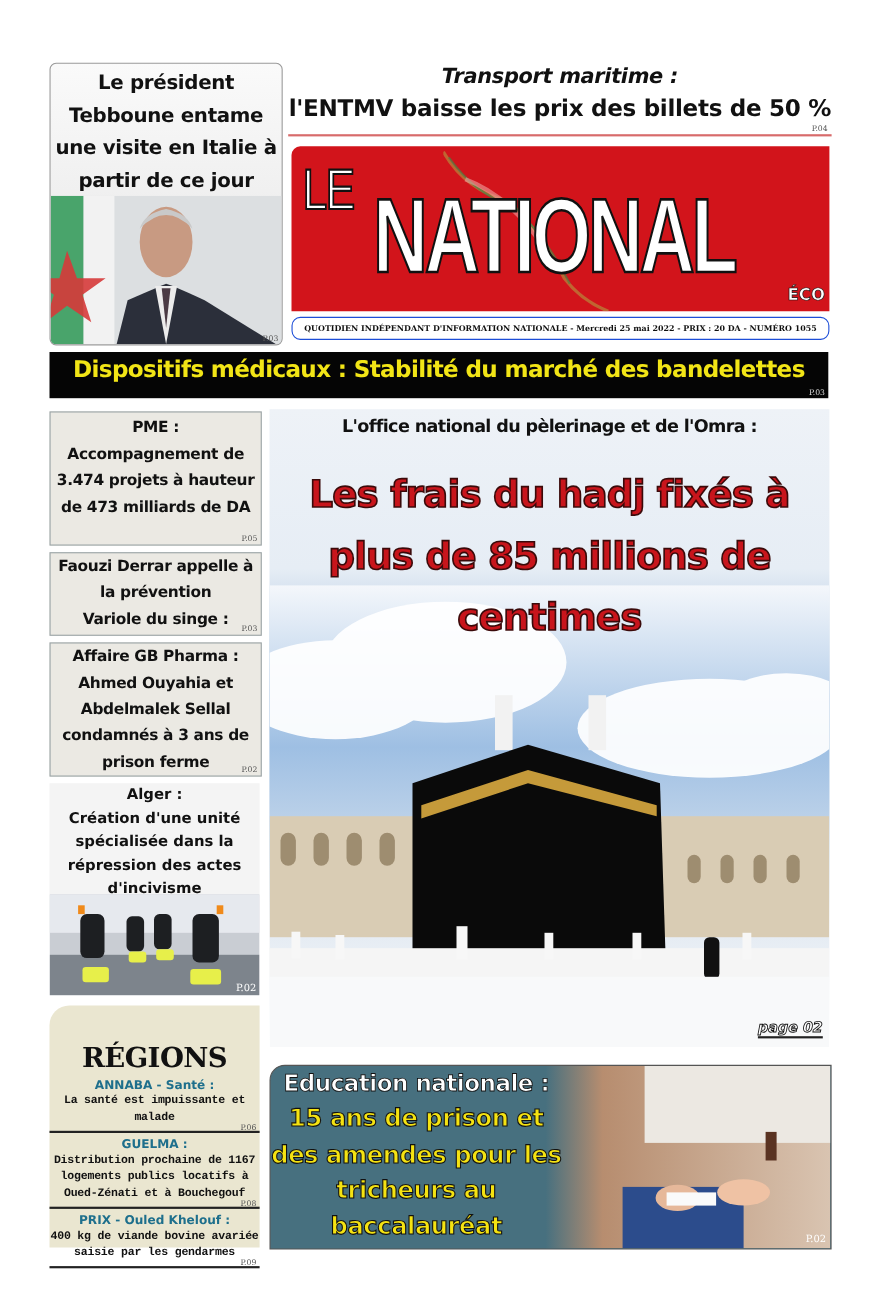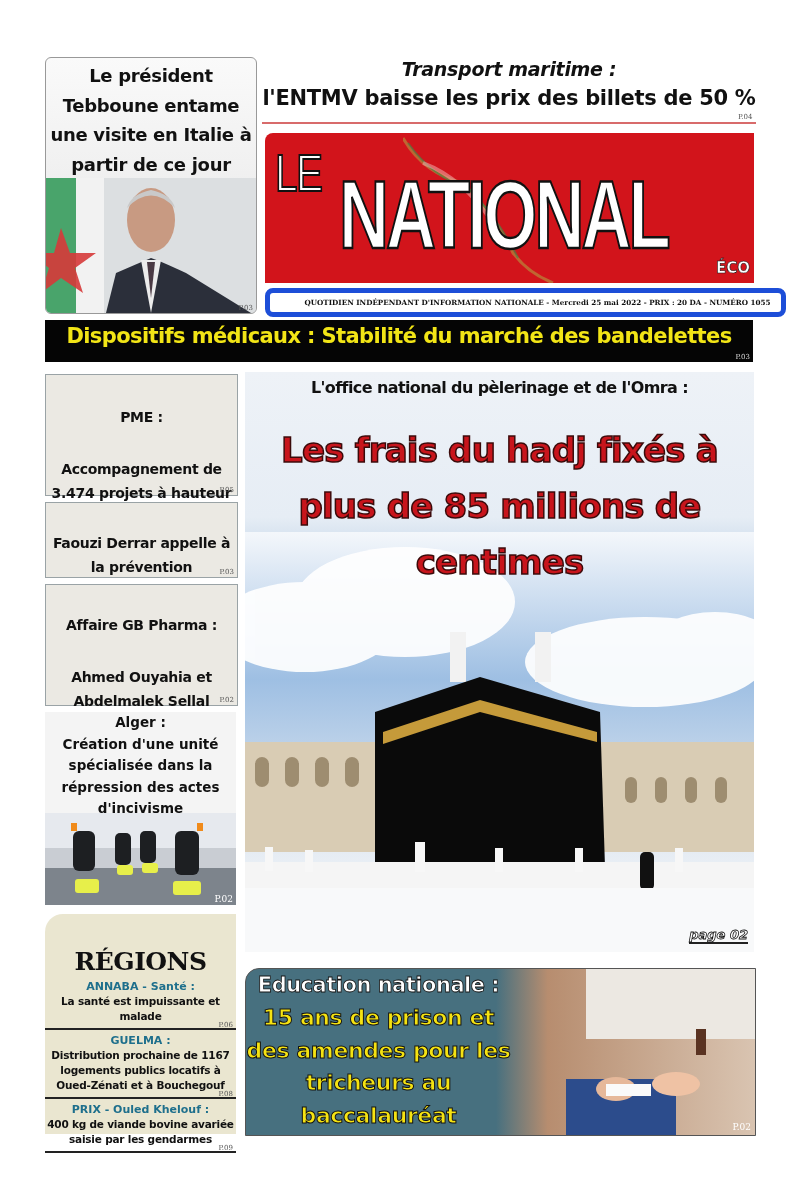--- a/index.html
+++ b/index.html
@@ -25,43 +25,43 @@
   
   #masthead { left:265px; top:133px; width:489px; height:150px; background:#d2141b; border-radius:8px 0 0 0; overflow:hidden; }
   #masthead .le { position:absolute; left:10px; top:10px; font-size:52px; font-family:"Liberation Sans", sans-serif; color:#fff;
                   -webkit-text-stroke:2px #111; letter-spacing:-2px; transform:scaleX(0.78); transform-origin:left; }
   #masthead .nat { position:absolute; left:74px; top:34px; font-size:96px; font-weight:bold; font-family:"Liberation Sans", sans-serif;
                    color:#fff; -webkit-text-stroke:2.5px #111; letter-spacing:-4px; transform:scaleX(0.72); transform-origin:left; line-height:1; }
   #masthead .eco { position:absolute; right:4px; bottom:6px; font-size:15px; font-weight:bold; color:#fff; -webkit-text-stroke:0.6px #111; }
   #masthead .feather { position:absolute; left:138px; top:0; width:160px; height:150px; }
 
   
-  #infoband { left:265px; top:288px; width:487px; height:19px; border:5px solid #1d4ed8; border-radius:8px; text-align:center;
-              font-family:"DejaVu Serif", serif; font-size:7.2px; line-height:19px; color:#111; font-weight:bold; white-space:nowrap;padding-left:24px; }
+  #infoband { left:265px; top:288px; width:487px; height:19px; border:1px solid #1d4ed8; border-radius:8px; text-align:center;
+              font-family:"DejaVu Serif", serif; font-size:7.2px; line-height:19px; color:#111; font-weight:bold; white-space:nowrap; }
 
   
   #banner { left:45px; top:320px; width:708px; height:42px; background:#050505; }
   #banner .txt { position:absolute; left:0; right:0; top:4px; text-align:center; color:#f2e516; font-size:21px; font-weight:bold; letter-spacing:-0.6px; }
 
   
   .side-box { position:absolute; left:45px; width:191px; background:#ebe9e3; border:1px solid #9aa3a6; text-align:center; color:#111; }
-  .side-box .t { font-size:14px; font-weight:bold; line-height:24px; letter-spacing:-0.3px;margin-top:28px; }
+  .side-box .t { font-size:14px; font-weight:bold; line-height:24px; letter-spacing:-0.3px; }
   #pme { top:374px; height:118px; padding-top:2px; }
   #variole { top:502px; height:74px; }
   #gbpharma { top:584px; height:120px; }
   #alger { left:45px; top:712px; width:191px; height:193px; position:absolute; background:#f4f4f4; overflow:hidden; text-align:center; }
   #alger .t { font-size:13.5px; font-weight:bold; line-height:21.5px; color:#111; position:relative; z-index:2; }
   #alger .photo { position:absolute; left:0; right:0; bottom:0; height:92px; }
 
   
   #regions { left:45px; top:914px; width:191px; height:220px; background:#eae6d0; border-radius:18px 0 0 0; text-align:center; }
   #regions .head { font-family:"DejaVu Serif", serif; font-size:25px; font-weight:bold; color:#111; line-height:34px; letter-spacing:-0.5px;margin-top:31px; }
   .reg-item { position:relative; padding-bottom:4px; border-bottom:2px solid #222; }
   .reg-item .place { color:#1e6f8c; font-size:11px; font-weight:bold; line-height:15px; }
-  .reg-item .txt { font-size:10.5px; font-weight:bold; color:#111; line-height:15px; letter-spacing:-0.2px; }
+  .reg-item .txt { font-size:10.5px; font-weight:bold; color:#111; line-height:15px; letter-spacing:-0.2px;font-family:Liberation Mono, monospace; }
   .reg-item .pref { bottom:-1px; }
 
   
   #main { left:245px; top:372px; width:509px; height:580px; overflow:hidden;
           background:linear-gradient(#eef2f7 0%, #e6edf5 25%, #8fb1d6 45%, #a8c4e2 60%, #eef0f2 80%, #ffffff 100%); }
   #main .kicker { position:absolute; left:0; right:0; top:6px; text-align:center; font-size:16px; font-weight:bold; color:#111; letter-spacing:-0.6px; }
   #main .head { position:absolute; left:0; right:0; top:50px; text-align:center; font-size:34px; line-height:56px; font-weight:bold;
                 color:#c8151c; -webkit-text-stroke:1.5px #3a0a0a; letter-spacing:-0.8px; }
   #main .scene { position:absolute; left:0; top:160px; width:509px; height:420px; }
   #main .pageref { position:absolute; right:6px; bottom:8px; font-style:italic; font-weight:bold; font-size:13px; color:#fff;

